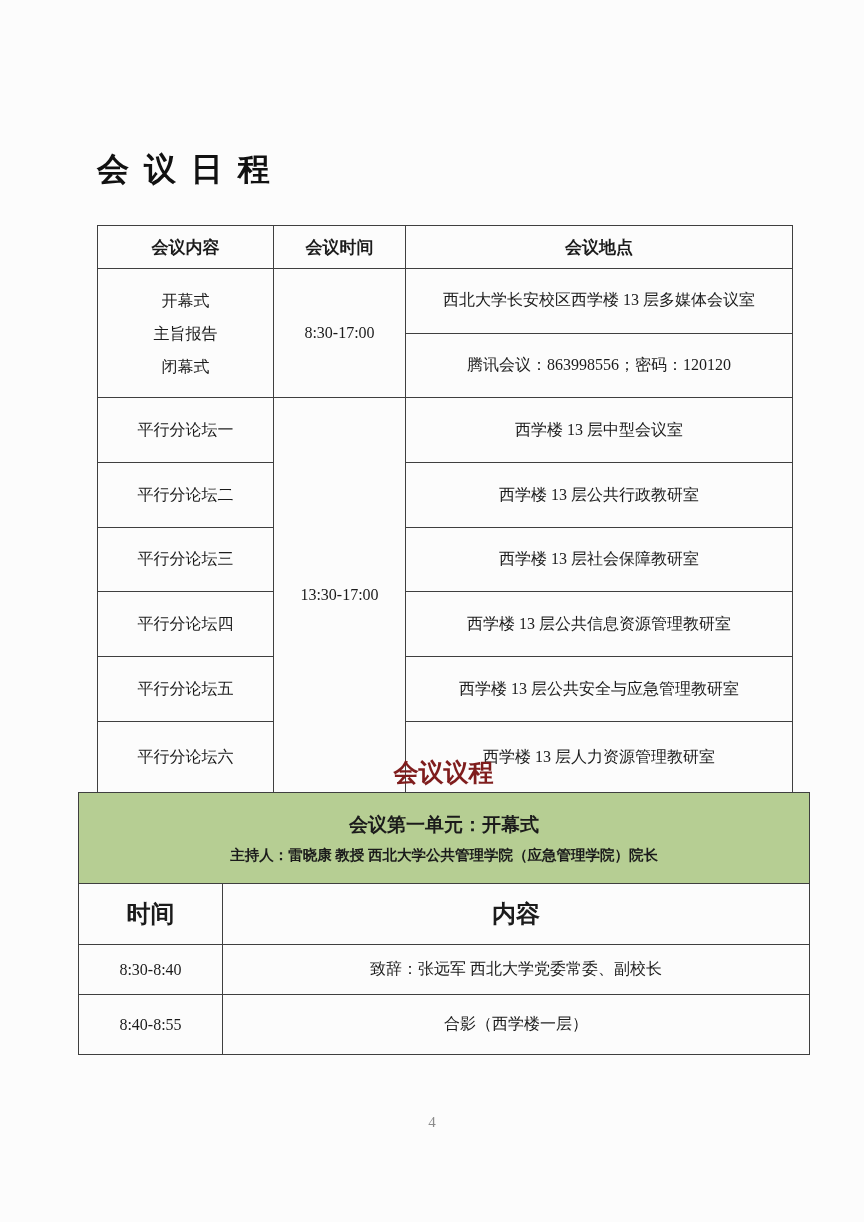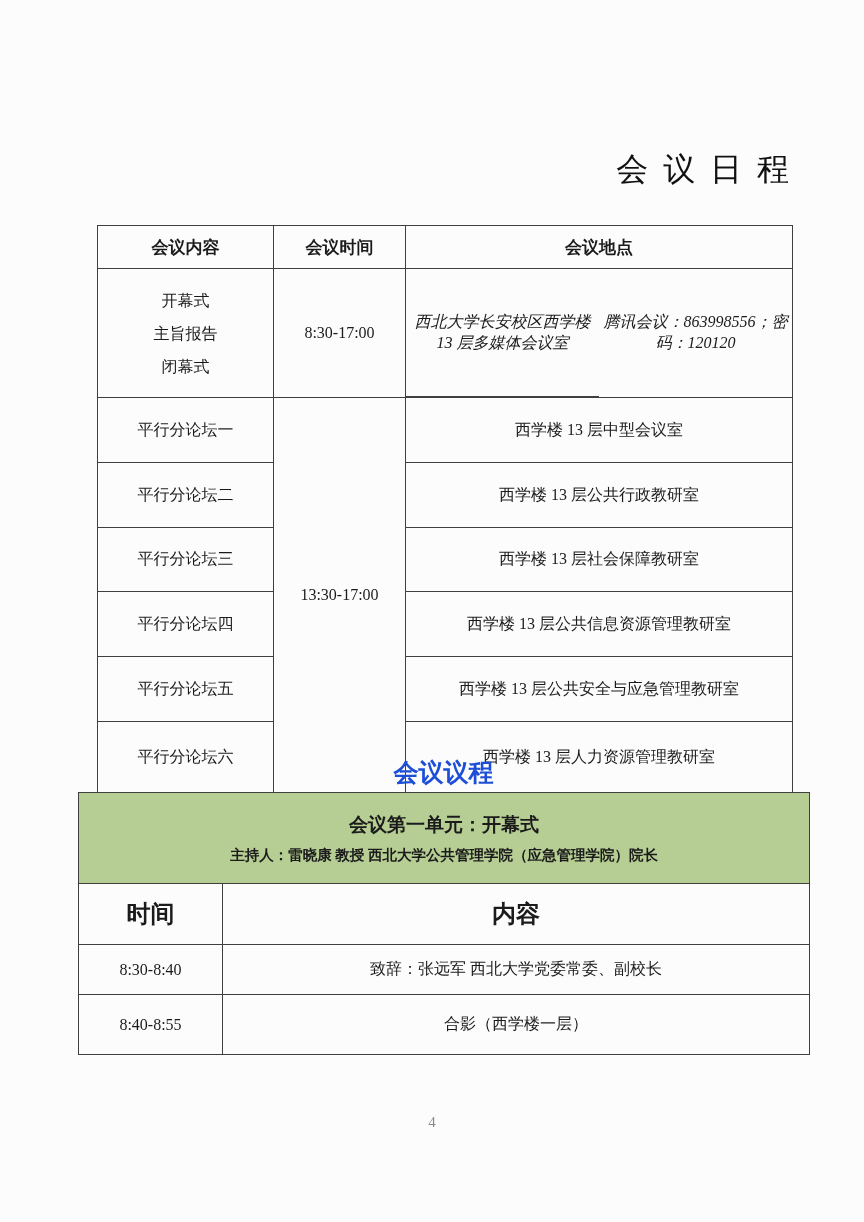--- a/index.html
+++ b/index.html
@@ -12,60 +12,60 @@
     background: #fcfcfc;
     color: #1b1b1b;
     font-family: "Liberation Serif", serif;
     overflow: hidden;
   }
   .doc-title {
     position: absolute;
     top: 148px;
     left: 97px;
     width: 695px;
-    text-align: right;
+    text-align: left;
     font-family: "Liberation Sans", sans-serif;
     font-size: 32px;
-    font-weight: 400;
+    font-weight: 700;
     letter-spacing: 3px;
     color: #111;
   }
   table.tbl {
     position: absolute;
     border-collapse: collapse;
     table-layout: fixed;
   }
   table.tbl td {
     border: 1.5px solid #3f3f3f;
     text-align: center;
     vertical-align: middle;
     font-size: 16px;
     padding: 0;
   }
   table.schedule { left: 97px; top: 197px; width: 695px; margin-top: 28px; }
   table.schedule td.th { font-size: 17px; font-weight: bold; }
   .opening-lines div { line-height: 33px; }
   td.split-cell { padding: 0; }
-  .split-wrap { display: flex; height: 128px; font-style: italic; }
+  .split-wrap { display: flex; flex-direction: column; height: 128px; }
   .split-wrap > div {
     flex: 1;
     display: flex;
     align-items: center;
     justify-content: center;
   }
   .split-wrap > div:first-child { border-bottom: 1.5px solid #3f3f3f; }
   .section-title {
     position: absolute;
     top: 756px;
     left: 78px;
     width: 731px;
     text-align: center;
     font-size: 25px;
     font-weight: bold;
-    color: #1d4ed8;
+    color: #7f1d1d;
   }
   table.agenda { left: 78px; top: 792px; width: 731px; }
   table.agenda td.th { font-size: 24px; font-weight: bold; }
   td.banner { padding: 6px 20px; }
   .banner-title { font-size: 19px; font-weight: bold; margin-bottom: 8px; }
   .banner-sub { font-size: 14.5px; font-weight: 600; }
   .page-number {
     position: absolute;
     top: 1114px;
     left: 0;

